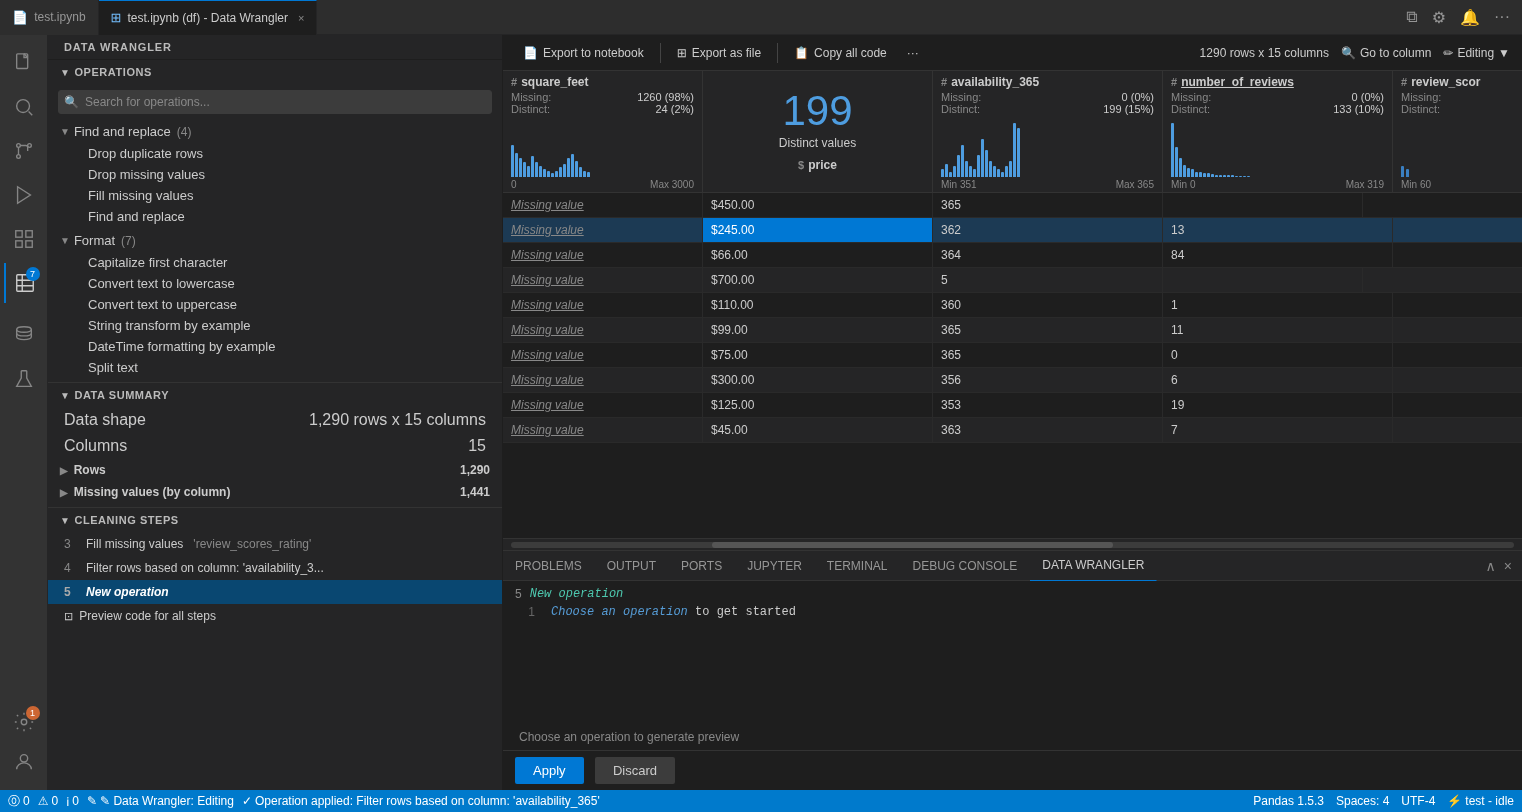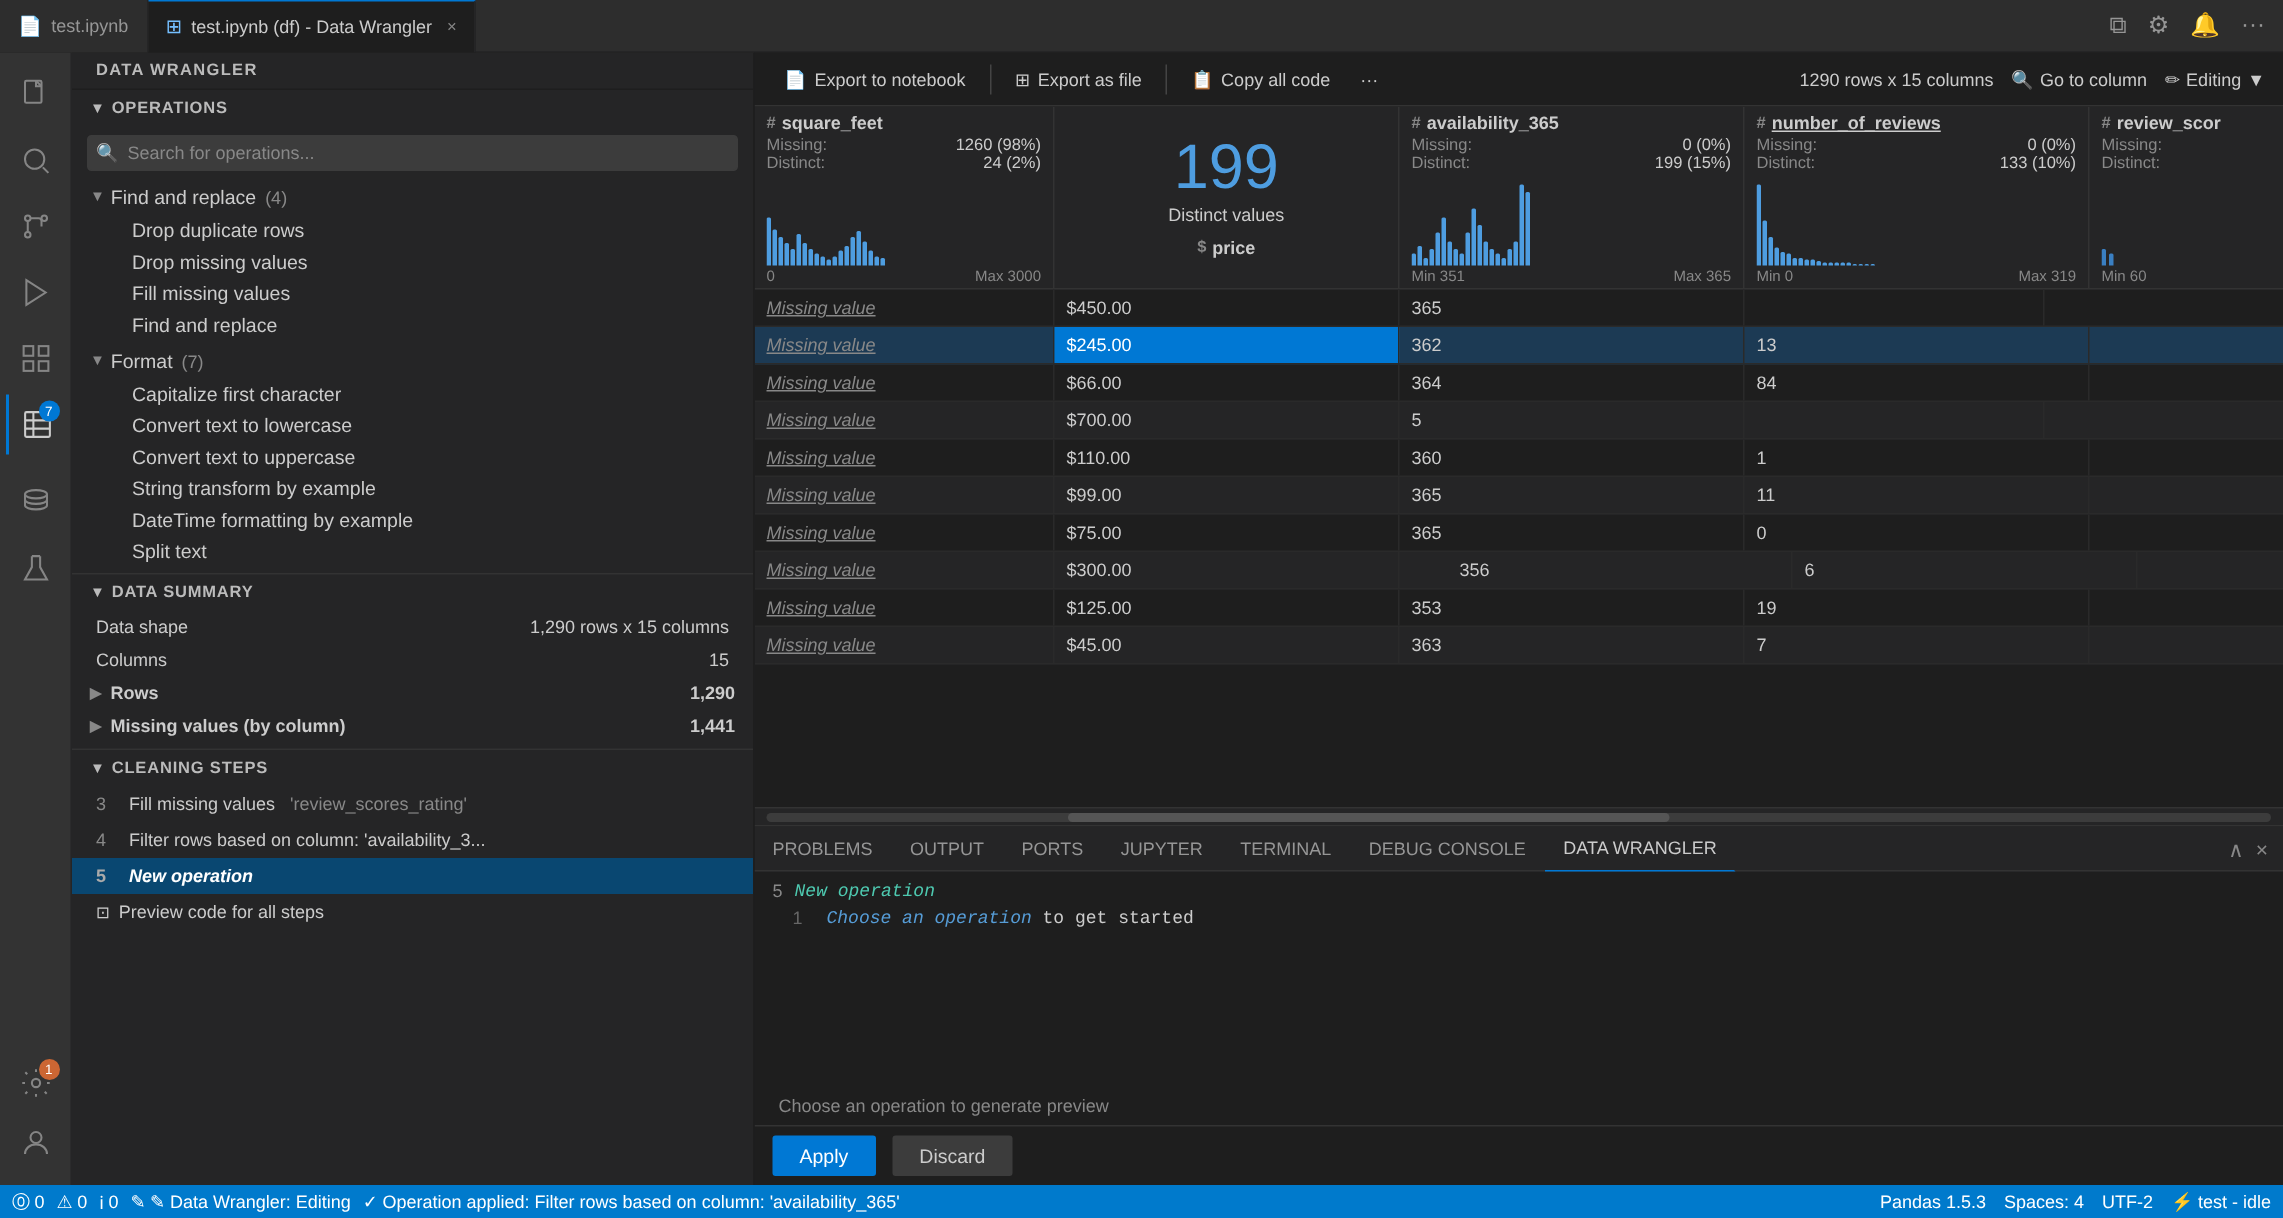--- a/index.html
+++ b/index.html
@@ -46,21 +46,21 @@
 
     
     .tree-group { margin-top: 2px; }
     .tree-parent { display: flex; align-items: center; padding: 4px 12px; cursor: pointer; color: #cccccc; font-size: 13px; gap: 4px; }
     .tree-parent .chevron { font-size: 10px; color: #888; }
     .tree-parent .count { color: #888; font-size: 12px; margin-left: 2px; }
     .tree-child { padding: 3px 12px 3px 40px; cursor: pointer; color: #cccccc; font-size: 13px; }
 
     
     .summary-section { border-top: 1px solid #333; margin-top: 4px; }
-    .summary-row { display: flex; justify-content: space-between; padding: 4px 16px; font-size: 12px; color: #cccccc; }
+    .summary-row { display: flex; justify-content: space-between; padding: 4px 16px; font-size: 16px; color: #cccccc; }
     .summary-row-key { color: #cccccc; }
     .summary-row-val { color: #cccccc; font-weight: 500; }
     .summary-expandable { display: flex; align-items: center; padding: 4px 12px; cursor: pointer; font-weight: 600; color: #cccccc; gap: 6px; }
     .summary-expandable .chevron { font-size: 10px; color: #888; }
 
     
     .cleaning-section { border-top: 1px solid #333; margin-top: 4px; }
     .cleaning-item { padding: 5px 16px; font-size: 12px; color: #cccccc; cursor: pointer; display: flex; align-items: center; gap: 6px; }
     .cleaning-item.active { background: #094771; color: #ffffff; font-weight: 700; }
     .cleaning-num { color: #888; margin-right: 2px; min-width: 14px; }
@@ -559,21 +559,21 @@
         <div class="grid-row">
           <div class="grid-cell missing" style="min-width:200px;">Missing value</div>
           <div class="grid-cell" style="min-width:230px;">$75.00</div>
           <div class="grid-cell" style="min-width:230px;">365</div>
           <div class="grid-cell" style="min-width:230px;">0</div>
           <div class="grid-cell" style="min-width:200px;"></div>
         </div>
         <div class="grid-row">
           <div class="grid-cell missing" style="min-width:200px;">Missing value</div>
           <div class="grid-cell" style="min-width:230px;">$300.00</div>
-          <div class="grid-cell" style="min-width:230px;margin-left:32px;">356</div>
+          <div class="grid-cell" style="min-width:230px;">356</div>
           <div class="grid-cell" style="min-width:230px;">6</div>
           <div class="grid-cell" style="min-width:200px;"></div>
         </div>
         <div class="grid-row">
           <div class="grid-cell missing" style="min-width:200px;">Missing value</div>
           <div class="grid-cell" style="min-width:230px;">$125.00</div>
           <div class="grid-cell" style="min-width:230px;">353</div>
           <div class="grid-cell" style="min-width:230px;">19</div>
           <div class="grid-cell" style="min-width:200px;"></div>
         </div>
@@ -655,19 +655,19 @@
       <span>✎ Data Wrangler: Editing</span>
     </span>
     <span class="status-item">
       <span>✓</span>
       <span>Operation applied: Filter rows based on column: 'availability_365'</span>
     </span>
   </div>
   <div class="status-right">
     <span class="status-item">Pandas 1.5.3</span>
     <span class="status-item">Spaces: 4</span>
-    <span class="status-item">UTF-2</span>
+    <span class="status-item">UTF-4</span>
     <span class="status-item">
       <span>⚡</span>
       <span>test - idle</span>
     </span>
   </div>
 </div>
 
 </body></html>

